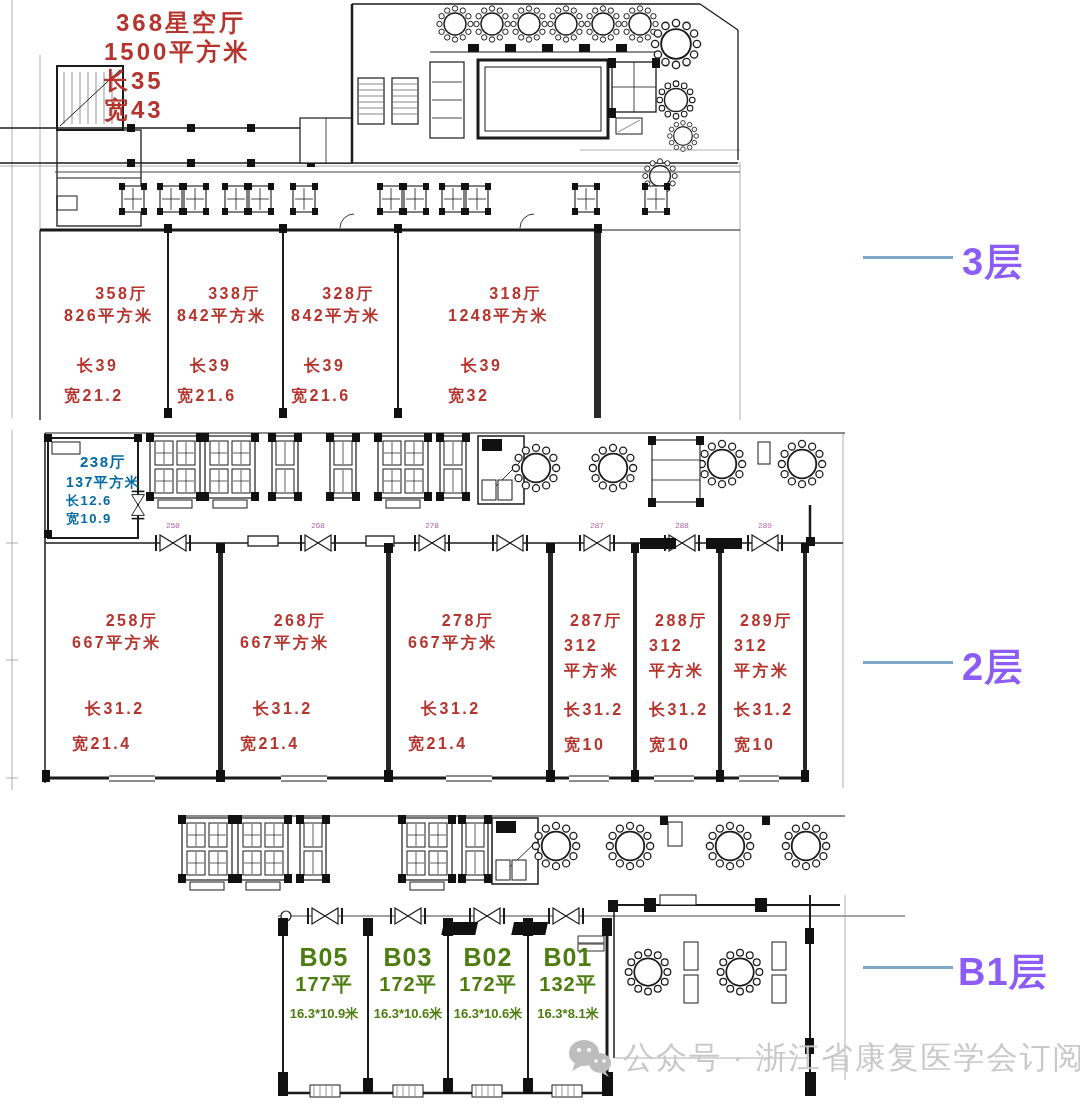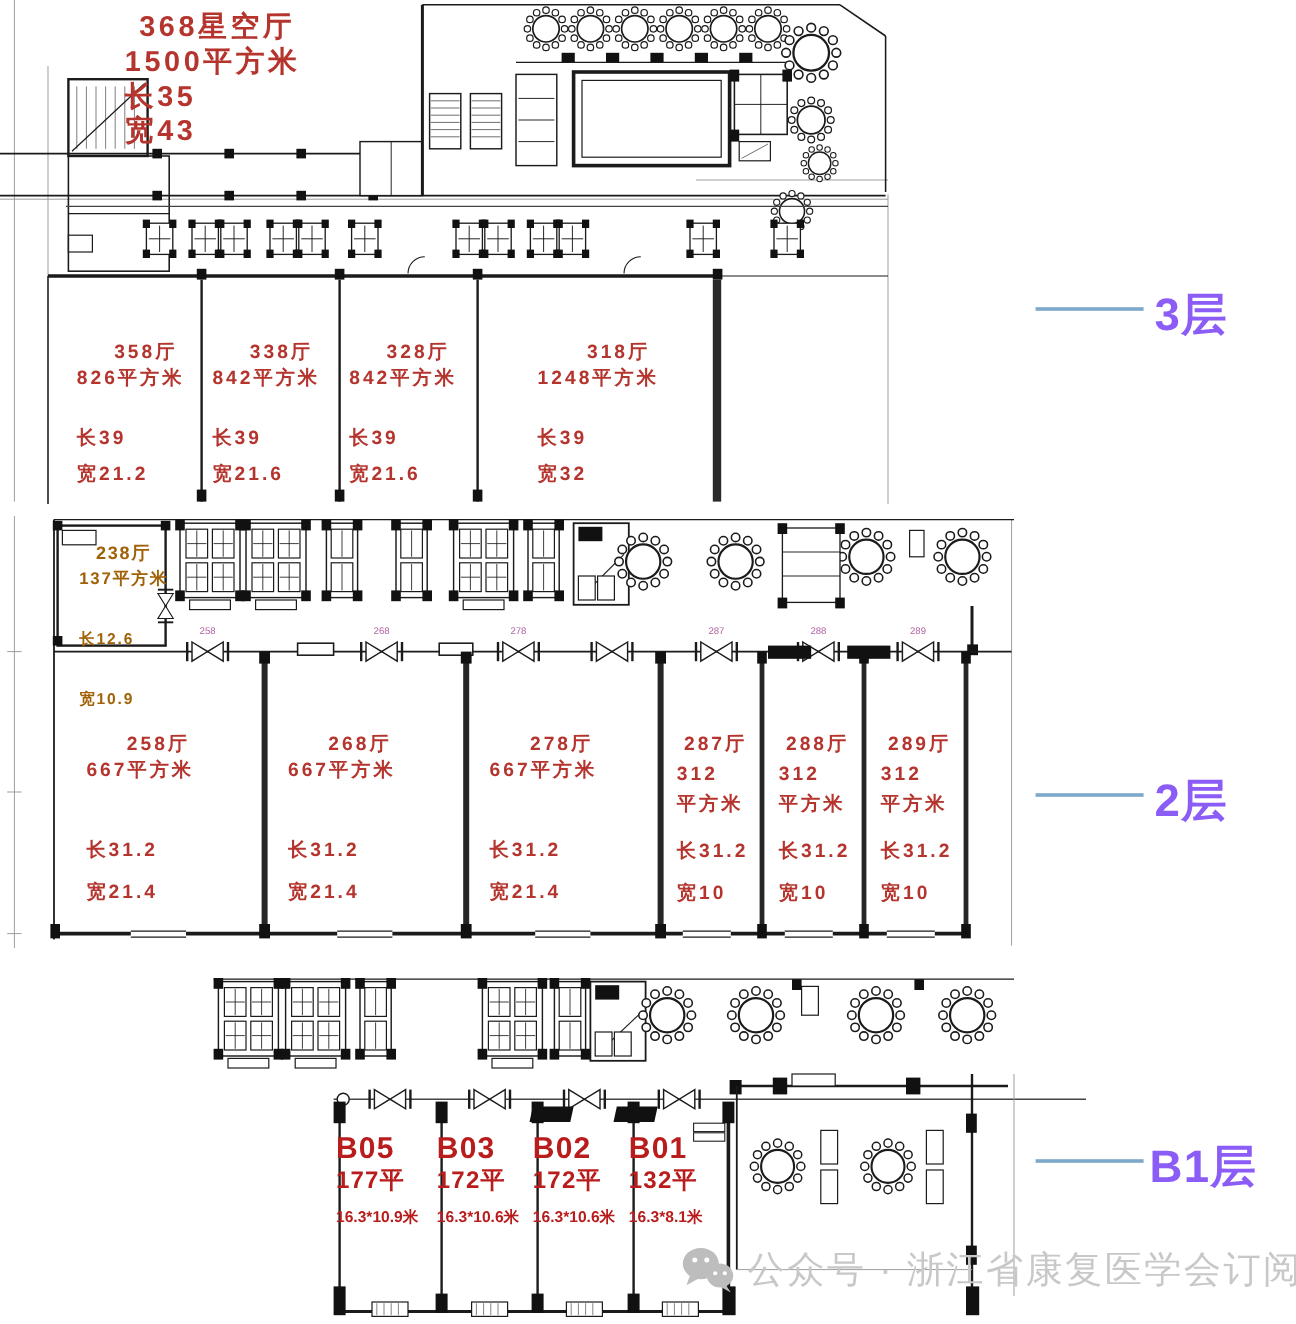--- a/index.html
+++ b/index.html
@@ -2,35 +2,35 @@
 <html><head>
 <meta charset="utf-8">
 <style>
   html,body{margin:0;padding:0;background:#ffffff;}
   body{width:1080px;height:1103px;position:relative;overflow:hidden;
        font-family:"Liberation Sans",sans-serif;}
   .abs{position:absolute;}
   
   .hall{color:#b5352e;font-weight:600;letter-spacing:2.5px;font-size:16px;line-height:22px;}
   .hall .nm{text-align:center;}
-  .hall .ln1{margin-top:28px;}
+  .hall .ln1{margin-top:28px;margin-left:13px;}
   .hall .ln2{margin-top:8px;}
   .hall2 .ln1{margin-top:44px;}
   .hall2 .ln2{margin-top:13px;}
   .star{color:#b5352e;font-weight:600;letter-spacing:3px;font-size:24px;line-height:29px;}
   .star .nm{padding-left:12px;}
-  .mini{color:#a16207;font-weight:600;letter-spacing:1.5px;}
+  .mini{color:#0369a1;font-weight:600;letter-spacing:1.5px;}
   .mini .nm{font-size:15px;line-height:20px;padding-left:14px;}
   .mini .ar{font-size:14px;line-height:20px;}
-  .mini .dm{font-size:13px;line-height:18px;margin-top:32px;}
+  .mini .dm{font-size:13px;line-height:18px;}
   .narrow{color:#b5352e;font-weight:600;letter-spacing:2.5px;font-size:16px;line-height:25px;}
   .narrow .nm{padding-left:6px;}
   .narrow .ln1{margin-top:14px;}
   .narrow .ln2{margin-top:10px;}
-  .b1room{color:#b91c1c;font-weight:800;text-align:left;width:88px;}
+  .b1room{color:#4d7c0f;font-weight:800;text-align:center;width:88px;}
   .b1room .nm{font-size:25px;line-height:30px;letter-spacing:1px;}
   .b1room .ar{font-size:20px;line-height:24px;letter-spacing:1px;}
   .b1room .dm{font-size:13px;line-height:16px;margin-top:10px;letter-spacing:0;}
   .floor-tag{color:#8b5cf6;font-weight:700;font-size:38px;letter-spacing:1px;}
   .leader{background:#7da8ca;height:3px;width:90px;}
   .doorlbl{color:#b265a3;font-size:8px;width:30px;text-align:center;letter-spacing:0;}
   .wm{display:flex;align-items:center;color:#c8c8c8;font-size:31px;letter-spacing:2px;white-space:nowrap;}
   .wm span{margin-left:10px;}
 </style>
 </head>

